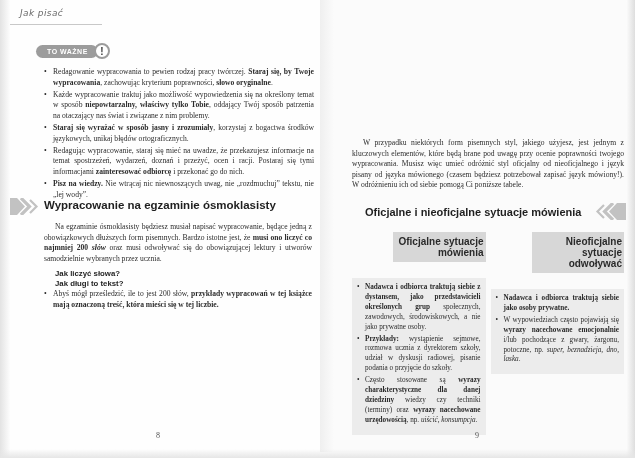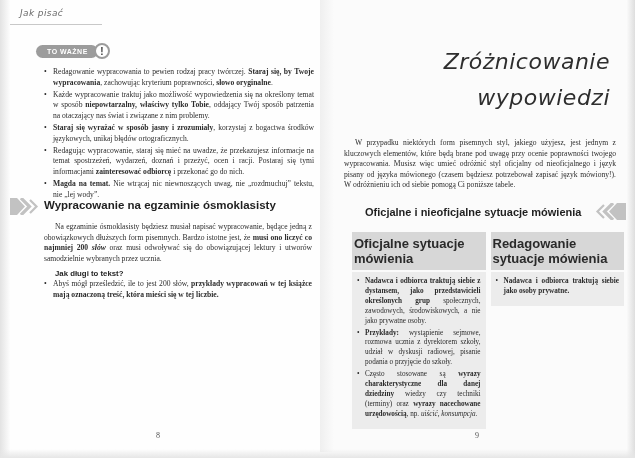--- a/index.html
+++ b/index.html
@@ -59,21 +59,21 @@
   }
   .sec-left{left:36px;top:199px;font-size:11.5px;}
   .sec-right{left:45px;top:206px;font-size:11px;}
   .band-right{right:-6px;top:203px;}
 
   .para{
     position:absolute;margin:0;
     font-size:7.6px;line-height:10.6px;text-align:justify;text-indent:11px;
   }
   .para-left{left:36px;top:222px;width:268px;}
-  .para-right{left:24px;top:138px;width:272px;}
+  .para-right{left:32px;top:138px;width:272px;}
 
   .qa{position:absolute;left:36px;top:269px;width:268px;}
   .qa h3{
     margin:0 0 1px 11px;font-family:"Liberation Sans","DejaVu Sans",sans-serif;
     font-size:7.8px;font-weight:700;color:#1f1f1f;
   }
   .qa ul{list-style:none;margin:0 0 9px 0;padding:0;}
   .qa li{position:relative;padding-left:9px;margin-bottom:1px;font-size:7.6px;line-height:10.6px;text-align:justify;}
   .qa li::before{content:"•";position:absolute;left:0;top:0;}
 
@@ -81,26 +81,27 @@
   .hand-title{
     position:absolute;top:44px;right:18px;text-align:right;
     font-family:"DejaVu Sans",sans-serif;font-style:italic;
     font-size:22px;line-height:36px;color:#2e2e2e;letter-spacing:.5px;
   }
 
   
   .sit-table{position:absolute;left:32px;top:232px;width:272px;display:flex;gap:5px;align-items:flex-start;}
   .sit-col{flex:1;min-width:0;}
   .sit-th{
-    background:#d7d7d7;text-align:left;
+    background:#d7d7d7;text-align:right;
     font-family:"Liberation Sans","DejaVu Sans",sans-serif;
-    font-weight:700;font-size:13px;color:#2a2a2a;
+    font-weight:700;font-size:10px;color:#2a2a2a;
     padding:4px 2px;
+    margin-left:41px;
   }
-  .sit-body{background:#ececec;margin-top:2px;padding:5px 5px 7px 5px;}
+  .sit-body{background:#ececec;margin-top:16px;padding:5px 5px 7px 5px;}
   .sit-body ul{list-style:none;margin:0;padding:0;}
   .sit-body li{position:relative;padding-left:8px;margin-bottom:2px;font-size:7.2px;line-height:9.9px;text-align:justify;}
   .sit-body li::before{content:"•";position:absolute;left:0;top:0;font-size:7.2px;}
 
   .pagenum{
     position:absolute;bottom:12px;
     font-size:8px;color:#555;font-family:"Liberation Serif",serif;
   }
   .pagenum-left{left:148px;}
   .pagenum-right{left:155px;}
@@ -120,48 +121,45 @@
     <div class="important-box">
       <div class="important-head">
         <span class="imp-pill">TO WAŻNE</span>
         <span class="imp-bang">!</span>
       </div>
       <ul class="blist">
         <li><span>Redagowanie wypracowania to pewien rodzaj pracy twórczej. </span><span class="st-b">Staraj się, by Twoje wypracowania</span><span>, zachowując kryterium poprawności, </span><span class="st-b">słowo oryginalne</span><span>.</span></li>
         <li><span>Każde wypracowanie traktuj jako możliwość wypowiedzenia się na określony temat w sposób </span><span class="st-b">niepowtarzalny, właściwy tylko Tobie</span><span>, oddający Twój sposób patrzenia na otaczający nas świat i związane z nim problemy.</span></li>
         <li><span class="st-b">Staraj się wyrażać w sposób jasny i zrozumiały</span><span>, korzystaj z bogactwa środków językowych, unikaj błędów ortograficznych.</span></li>
         <li><span>Redagując wypracowanie, staraj się mieć na uwadze, że przekazujesz informacje na temat spostrzeżeń, wydarzeń, doznań i przeżyć, ocen i racji. Postaraj się tymi informacjami </span><span class="st-b">zainteresować odbiorcę</span><span> i przekonać go do nich.</span></li>
-        <li><span class="st-b">Magda na temat.</span><span> Nie wtrącaj nic niewnoszących uwag, nie „rozdmuchuj” tekstu, nie „lej wody”.</span></li>
+        <li><span class="st-b">Pisz na wiedzy.</span><span> Nie wtrącaj nic niewnoszących uwag, nie „rozdmuchuj” tekstu, nie „lej wody”.</span></li>
       </ul>
     </div>
 
     <svg class="band band-left" width="40" height="17" viewBox="0 0 40 17">
       <polygon points="0,0 17,0 25,8.5 17,17 0,17" fill="#c2c2c2"></polygon>
       <path d="M21,0 L29.5,8.5 L21,17" fill="none" stroke="#c2c2c2" stroke-width="3.2"></path>
       <path d="M30,2 L36.5,8.5 L30,15" fill="none" stroke="#c2c2c2" stroke-width="2.2"></path>
     </svg>
     <h2 class="sec sec-left">Wypracowanie na egzaminie ósmoklasisty</h2>
 
     <p class="para para-left"><span>Na egzaminie ósmoklasisty będziesz musiał napisać wypracowanie, będące jedną z obowiązkowych dłuższych form pisemnych. Bardzo istotne jest, że </span><span class="st-b">musi ono liczyć co najmniej 200 </span><span class="st-b st-i">słów</span><span> oraz musi odwoływać się do obowiązującej lektury i utworów samodzielnie wybranych przez ucznia.</span></p>
 
     <div class="qa">
+      <h3>Jak liczyć słowa?</h3>
       <h3>Jak długi to tekst?</h3>
       <ul>
         <li><span>Abyś mógł prześledzić, ile to jest 200 słów, </span><span class="st-b">przykłady wypracowań w tej książce mają oznaczoną treść, która mieści się w tej liczbie.</span></li>
       </ul>
     </div>
 
     <div class="pagenum pagenum-left">8</div>
   </div>
 
   <div class="page page-right">
-    <div class="hand-title">
-      <div>Zróżnicowanie</div>
-      <div>wypowiedzi</div>
-    </div>
 
     <p class="para para-right"><span>W przypadku niektórych form pisemnych styl, jakiego użyjesz, jest jednym z kluczowych elementów, które będą brane pod uwagę przy ocenie poprawności twojego wypracowania. Musisz więc umieć odróżnić styl oficjalny od nieoficjalnego i język pisany od języka mówionego (czasem będziesz potrzebował zapisać język mówiony!). W odróżnieniu ich od siebie pomogą Ci poniższe tabele.</span></p>
 
     <h2 class="sec sec-right">Oficjalne i nieoficjalne sytuacje mówienia</h2>
     <svg class="band band-right" width="42" height="17" viewBox="0 0 42 17">
       <polygon points="42,0 25,0 17,8.5 25,17 42,17" fill="#c2c2c2"></polygon>
       <path d="M21,0 L12.5,8.5 L21,17" fill="none" stroke="#c2c2c2" stroke-width="3.2"></path>
       <path d="M12,2 L5.5,8.5 L12,15" fill="none" stroke="#c2c2c2" stroke-width="2.2"></path>
     </svg>
 
@@ -170,24 +168,25 @@
         <div class="sit-th">Oficjalne sytuacje mówienia</div>
         <div class="sit-body">
           <ul>
             <li><span class="st-b">Nadawca i odbiorca traktują siebie z dystansem, jako przedstawicieli określonych grup</span><span> społecznych, zawodowych, środowiskowych, a nie jako prywatne osoby.</span></li>
             <li><span class="st-b">Przykłady:</span><span> wystąpienie sejmowe, rozmowa ucznia z dyrektorem szkoły, udział w dyskusji radiowej, pisanie podania o przyjęcie do szkoły.</span></li>
             <li><span>Często stosowane są </span><span class="st-b">wyrazy charakterystyczne dla danej dziedziny</span><span> wiedzy czy techniki (terminy) oraz </span><span class="st-b">wyrazy nacechowane urzędowością</span><span>, np. </span><span class="st-i">uiścić, konsumpcja</span><span>.</span></li>
           </ul>
         </div>
       </div>
       <div class="sit-col">
-        <div class="sit-th">Redagowanie sytuacje mówienia</div>
+        <div class="sit-th">Nieoficjalne sytuacje odwoływać</div>
         <div class="sit-body">
           <ul>
             <li><span class="st-b">Nadawca i odbiorca traktują siebie jako osoby prywatne.</span></li>
+            <li><span>W wypowiedziach często pojawiają się </span><span class="st-b">wyrazy nacechowane emocjonalnie</span><span> i/lub pochodzące z gwary, żargonu, potoczne, np. </span><span class="st-i">super, beznadzieja, dno, laska</span><span>.</span></li>
           </ul>
         </div>
       </div>
     </div>
 
     <div class="pagenum pagenum-right">9</div>
   </div>
 
   <div class="edge edge-left"></div>
   <div class="edge edge-right"></div>

